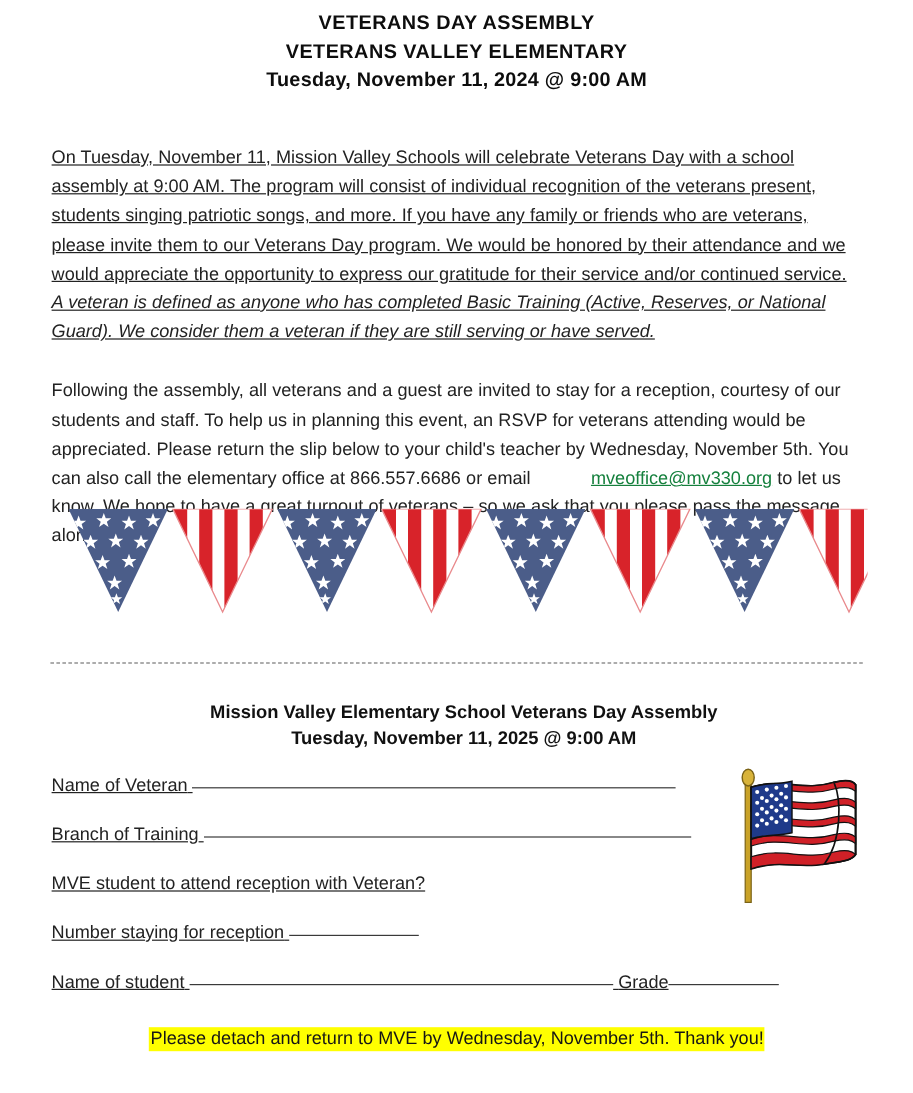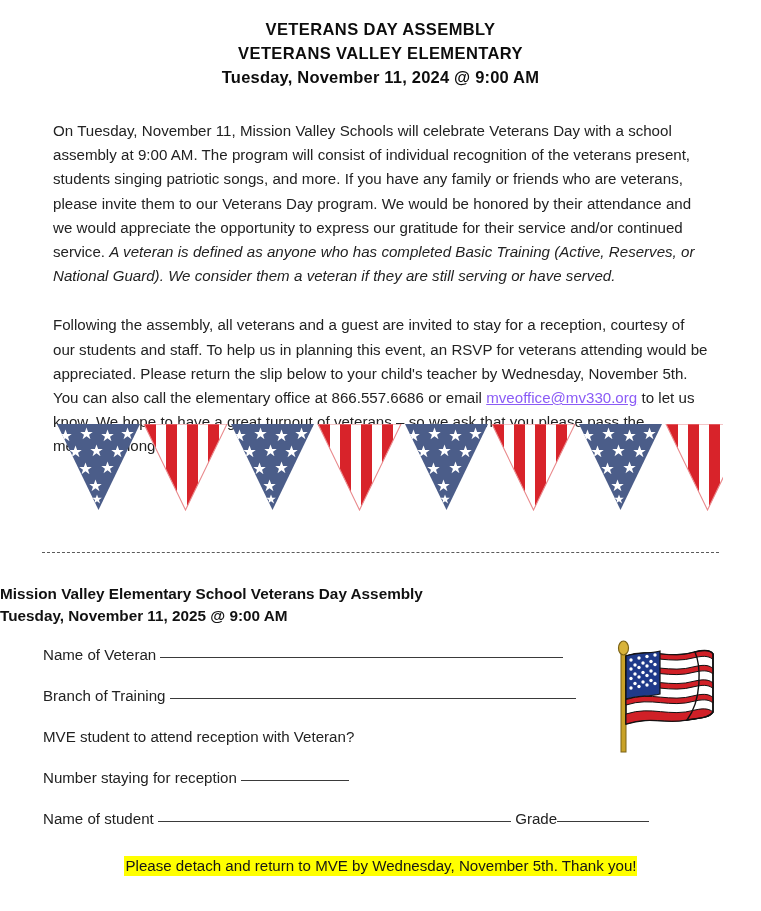--- a/index.html
+++ b/index.html
@@ -13,21 +13,21 @@
     height: 911px;
     position: relative;
     font-family: "Liberation Sans", sans-serif;
     color: #1a1a1a;
     overflow: hidden;
   }
 
   .page {
     position: absolute;
     inset: 0;
-    padding: 10px;
+    padding: 0;
   }
 
   
   .header {
     text-align: center;
     padding-top: 7px;
   }
   .header .line {
     font-weight: bold;
     font-size: 16.5px;
@@ -44,26 +44,27 @@
     margin: 0 42px 0 43px;
   }
   p.para {
     font-size: 15.1px;
     line-height: 24.2px;
     margin: 0;
     color: #222222;
     text-align: left;
     word-spacing: 0.1px;
   }
-  p.para.first { margin-top: 30px; }
+  p.para.first { margin-top: 41px; text-decoration: underline; }
   p.para.second { margin-top: 25px; }
   .ital { font-style: italic; }
   a.email {
-    color: #8b5cf6;
+    color: #15803d;
     text-decoration: underline;
+    margin-left: 46px;
   }
 
   
   .bunting {
     position: absolute;
     left: 57px;
     top: 424px;
     width: 666px;
     height: 95px;
   }
@@ -76,23 +77,24 @@
     top: 552px;
     width: 677px;
     height: 2px;
     border-top: 1.5px dashed #5a5a5a;
     background: transparent;
   }
 
   
   .slip-head {
     position: absolute;
-    left: 0;
+    left: 12px;
     right: 0;
     top: 583px;
+    text-align: center;
   }
   .slip-head .sline {
     font-weight: bold;
     font-size: 15.3px;
     line-height: 22px;
     color: #111111;
   }
 
   
   .form {
@@ -100,20 +102,21 @@
     left: 43px;
     top: 645px;
     width: 680px;
   }
   .frow {
     font-size: 15.1px;
     line-height: 20px;
     color: #222222;
     white-space: nowrap;
     margin-bottom: 0;
+    text-decoration: underline;
   }
   .frow + .frow { margin-top: 21px; }
   .fill {
     display: inline-block;
     border-bottom: 1.3px solid #3a3a3a;
     vertical-align: 2px;
     height: 11px;
   }
   .fill.w-name { width: 403px; }
   .fill.w-branch { width: 406px; }

